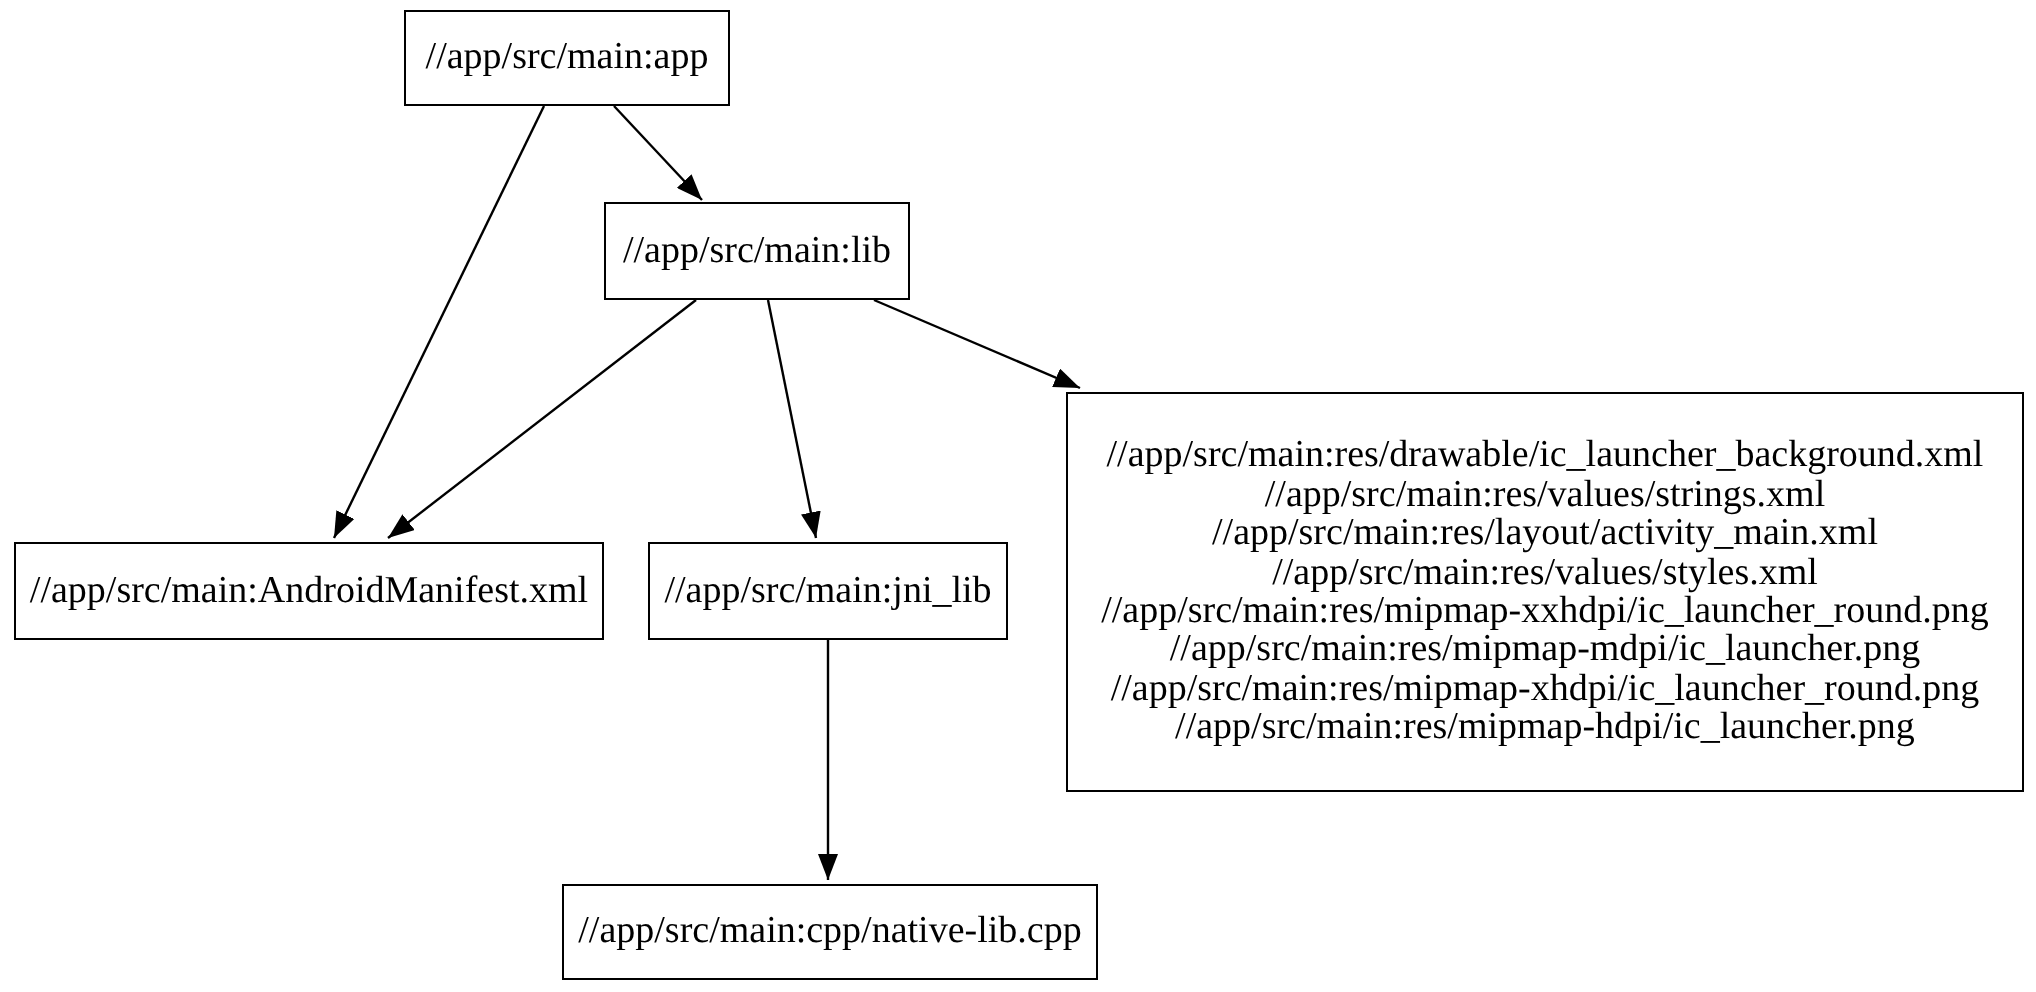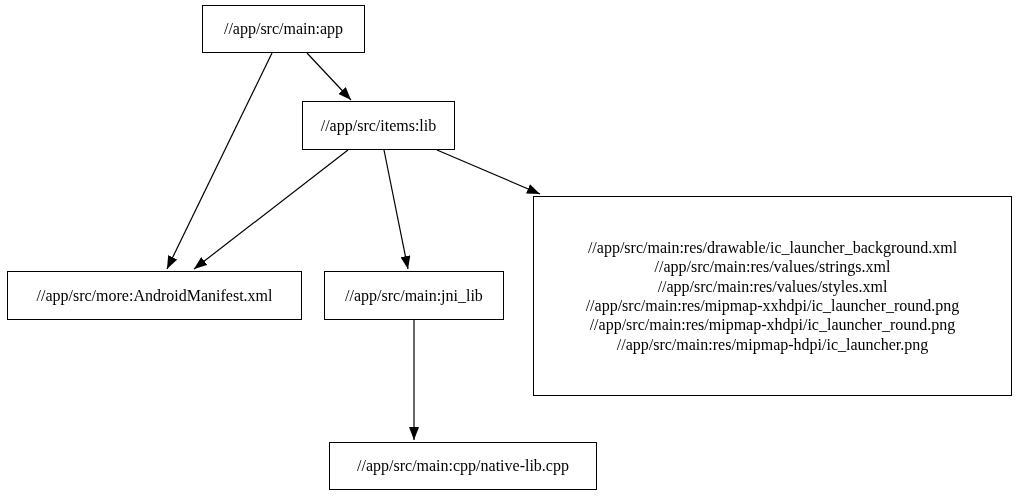--- a/index.html
+++ b/index.html
@@ -24,34 +24,34 @@
     height: 496px;
   }
   .node {
     position: absolute;
     box-sizing: border-box;
     border: 1px solid #000000;
     background: #ffffff;
     display: flex;
     align-items: center;
     justify-content: center;
-    font-size: 16px;
+    font-size: 19px;
     white-space: nowrap;
     text-align: center;
   }
   .node.multi {
     flex-direction: column;
     line-height: 19.4px;
   }
   #node-app      { left: 202px; top: 5px;   width: 163px; height: 48px; }
   #node-lib      { left: 302px; top: 101px; width: 153px; height: 49px; }
   #node-manifest { left: 7px;   top: 271px; width: 295px; height: 49px; }
   #node-jni-lib  { left: 324px; top: 271px; width: 180px; height: 49px; }
   #node-res      { left: 533px; top: 196px; width: 479px; height: 200px; font-family: Liberation Serif, serif; }
-  #node-cpp      { left: 281px; top: 442px; width: 268px; height: 48px; margin-left: 48px; }
+  #node-cpp      { left: 281px; top: 442px; width: 268px; height: 48px; }
   line { stroke: #000000; stroke-width: 1.2px; }
 </style>
 </head>
 <body>
 
 <div class="canvas">
 
   <svg class="edge-layer" width="1018" height="496" viewBox="0 0 1018 496" xmlns="http://www.w3.org/2000/svg">
     <defs>
       <marker id="arrow" markerUnits="userSpaceOnUse" markerWidth="14" markerHeight="10" refX="13" refY="5" orient="auto">
@@ -64,36 +64,38 @@
     <line x1="384" y1="150" x2="408" y2="269" marker-end="url(#arrow)"></line>
     <line x1="437" y1="150" x2="540" y2="194" marker-end="url(#arrow)"></line>
     <line x1="414" y1="320" x2="414" y2="440" marker-end="url(#arrow)"></line>
   </svg>
 
   <div class="node" id="node-app">
     <span>//app/src/main:app</span>
   </div>
 
   <div class="node" id="node-lib">
-    <span>//app/src/items:lib</span>
+    <span>//app/src/main:lib</span>
   </div>
 
   <div class="node" id="node-manifest">
-    <span>//app/src/more:AndroidManifest.xml</span>
+    <span>//app/src/main:AndroidManifest.xml</span>
   </div>
 
   <div class="node" id="node-jni-lib">
     <span>//app/src/main:jni_lib</span>
   </div>
 
   <div class="node multi" id="node-res">
     <div>//app/src/main:res/drawable/ic_launcher_background.xml</div>
     <div>//app/src/main:res/values/strings.xml</div>
+    <div>//app/src/main:res/layout/activity_main.xml</div>
     <div>//app/src/main:res/values/styles.xml</div>
     <div>//app/src/main:res/mipmap-xxhdpi/ic_launcher_round.png</div>
+    <div>//app/src/main:res/mipmap-mdpi/ic_launcher.png</div>
     <div>//app/src/main:res/mipmap-xhdpi/ic_launcher_round.png</div>
     <div>//app/src/main:res/mipmap-hdpi/ic_launcher.png</div>
   </div>
 
   <div class="node" id="node-cpp">
     <span>//app/src/main:cpp/native-lib.cpp</span>
   </div>
 
 </div>
 

